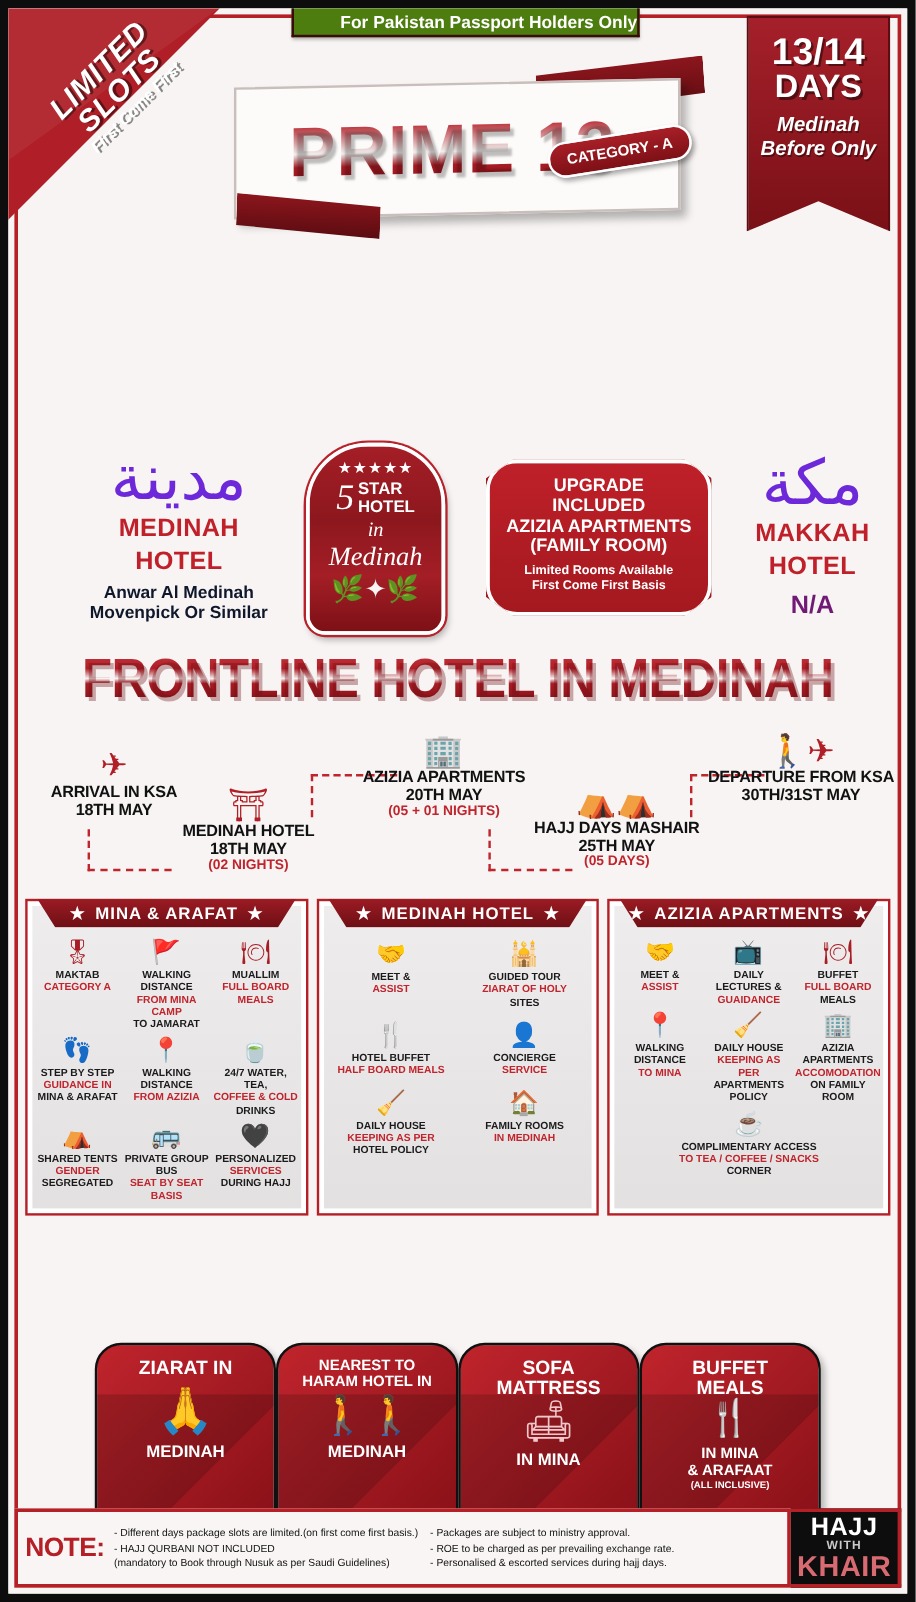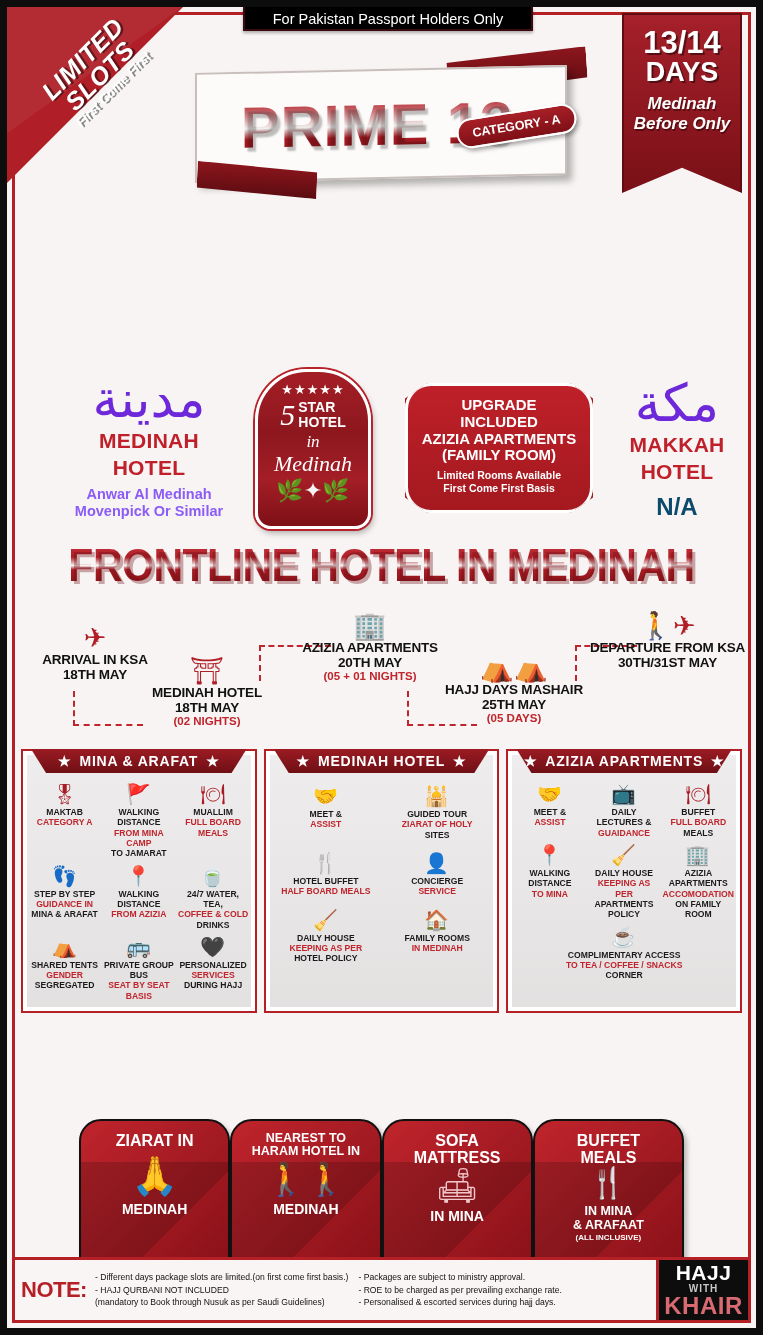--- a/index.html
+++ b/index.html
@@ -52,22 +52,22 @@
     text-align:center; color:#fff;
     font-weight:bold; font-style:italic;
     text-shadow:2px 2px 0 rgba(0,0,0,.45);
     line-height:0.96;
   }
   .corner-ribbon .l1 { font-size:25px; letter-spacing:0.5px;}
   .corner-ribbon .l2 { font-size:13px; margin-top:2px;}
 
   .pk-banner {
     position:absolute; left:236px; top:0; width:290px; height:24px;
-    background:#000000; color:#fff; text-align:center;
-    font-size:14.5px; font-weight:normal; line-height:24px;
+    background:#4d7c0f; color:#fff; text-align:right;
+    font-size:14.5px; font-weight:bold; line-height:24px;
     border:2px solid #3a0a0d; border-top:none;
     box-shadow:0 2px 3px rgba(0,0,0,.3);
   }
 
   .prime-wrap { position:absolute; left:180px; top:62px; width:380px; height:110px; }
   .prime-back {
     position:absolute; left:8px; top:0; right:0; bottom:0;
     background:#fdfbfa; border:2px solid #c8bebc;
     box-shadow:5px 6px 7px rgba(0,0,0,.28);
     transform:skewY(-1.2deg);
@@ -150,22 +150,22 @@
     color:#fff; font-size:17px; font-weight:bold;
     padding:3px 14px;
     box-shadow:2px 3px 4px rgba(0,0,0,.3);
   }
 
   
   .hotels { position:relative; height:165px; margin-top:14px; }
   .hcol { position:absolute; text-align:center; }
   .arabic { font-family:"DejaVu Sans", sans-serif; font-size:52px; color:#6d28d9; line-height:1; direction:rtl; }
   .h-name { font-size:21px; font-weight:bold; color:#c02029; line-height:1.04; margin-top:5px; letter-spacing:.3px;}
-  .h-sub { font-size:14.5px; font-weight:bold; color:#8b5cf6; margin-top:7px; line-height:1.18; }
-  .h-na { font-size:24px; font-weight:bold; color:#0c4a6e; margin-top:10px; }
+  .h-sub { font-size:14.5px; font-weight:bold; color:#0f172a; margin-top:7px; line-height:1.18; }
+  .h-na { font-size:21px; font-weight:bold; color:#701a75; margin-top:10px; }
 
   .star-badge {
     position:absolute; left:248px; top:-4px; width:116px; height:160px;
     background:linear-gradient(180deg,#a41e26 0%,#8d171e 40%,#a41e26 70%,#7d1016 100%);
     border:3px solid #fff;
     border-radius:52px 52px 16px 16px;
     box-shadow:0 0 0 2px #b8232b, 2px 4px 6px rgba(0,0,0,.3);
     color:#fff; text-align:center; padding-top:10px;
   }
   .star-badge .stars { font-size:13px; letter-spacing:1px; }

